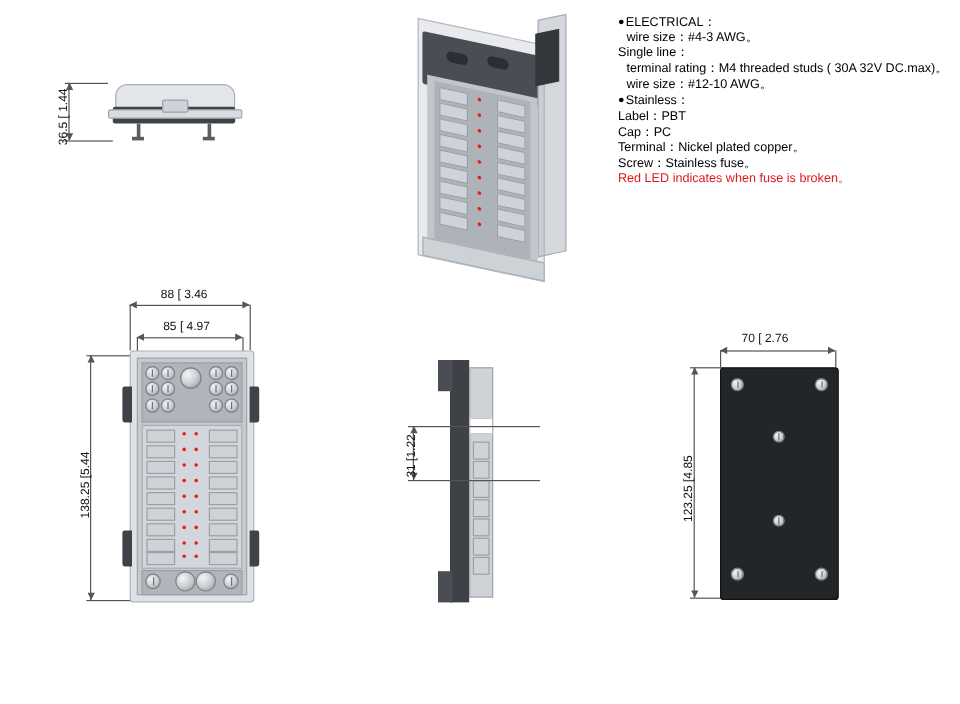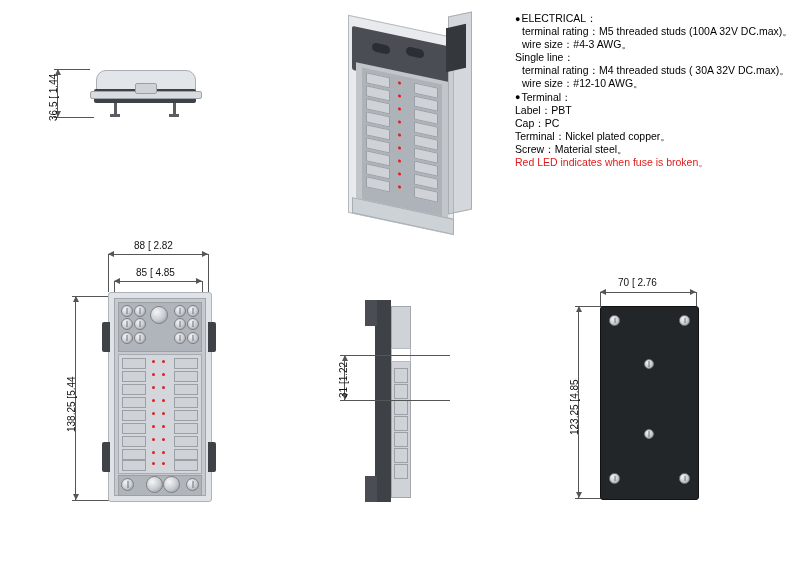--- a/index.html
+++ b/index.html
@@ -56,30 +56,29 @@
   .led{position:absolute;width:3px;height:3px;border-radius:50%;background:#e02020;}
   .fuse{position:absolute;background:#cfd3d8;border:1px solid #9aa0a6;}
 </style>
 </head>
 <body>
 
 <div class="canvas">
 
   <div class="spec">
     <div><span class="bullet">●</span><span>ELECTRICAL：</span></div>
-    <div class="ind1"><span>terminal rating：M5 threaded studs (100A 32V DC.max)。</span></div>
     <div class="ind1"><span>wire size：#4-3 AWG。</span></div>
     <div><span>Single line：</span></div>
     <div class="ind1"><span>terminal rating：M4 threaded studs ( 30A 32V DC.max)。</span></div>
     <div class="ind1"><span>wire size：#12-10 AWG。</span></div>
-    <div><span class="bullet">●</span><span>Terminal：</span></div>
+    <div><span class="bullet">●</span><span>Stainless：</span></div>
     <div><span>Label：PBT</span></div>
     <div><span>Cap：PC</span></div>
     <div><span>Terminal：Nickel plated copper。</span></div>
-    <div><span>Screw：Material steel。</span></div>
+    <div><span>Screw：Stainless fuse。</span></div>
     <div class="red"><span>Red LED indicates when fuse is broken。</span></div>
   </div>
 
   <div class="abs" style="left:80px;top:60px;width:130px;height:80px;">
 
     <div class="abs" style="left:16px;top:10px;width:98px;height:20px;border-radius:10px 10px 0 0;background:rgba(214,219,225,0.7);border:1px solid #a9aeb4;"></div>
 
     <div class="abs" style="left:14px;top:29px;width:102px;height:14px;background:#3f4348;border-radius:2px;"></div>
     <div class="abs" style="left:10px;top:31px;width:110px;height:6px;background:#d9dde1;border:1px solid #9fa4aa;border-radius:2px;"></div>
 
@@ -144,28 +143,28 @@
     </div>
 
     <div class="abs" style="left:22px;top:190px;width:100px;height:14px;background:#cdd2d7;border:1px solid #a9aeb4;transform:skewY(12deg);"></div>
   </div>
 
   <div class="dimline h-line" style="left:108px;top:254px;width:100px;"></div>
   <div class="arrL" style="left:108px;top:251px;"></div>
   <div class="arrR" style="left:202px;top:251px;"></div>
   <div class="dimline v-line" style="left:108px;top:254px;height:38px;"></div>
   <div class="dimline v-line" style="left:208px;top:254px;height:38px;"></div>
-  <div class="dimtxt" style="left:134px;top:240px;">88 [ 2.82</div>
+  <div class="dimtxt" style="left:134px;top:240px;">88 [ 3.46</div>
 
   <div class="dimline h-line" style="left:114px;top:281px;width:88px;"></div>
   <div class="arrL" style="left:114px;top:278px;"></div>
   <div class="arrR" style="left:196px;top:278px;"></div>
   <div class="dimline v-line" style="left:114px;top:281px;height:12px;"></div>
   <div class="dimline v-line" style="left:202px;top:281px;height:12px;"></div>
-  <div class="dimtxt" style="left:136px;top:267px;">85 [ 4.85</div>
+  <div class="dimtxt" style="left:136px;top:267px;">85 [ 4.97</div>
 
   <div class="dimline v-line" style="left:75px;top:296px;height:204px;"></div>
   <div class="arrU" style="left:72.5px;top:296px;"></div>
   <div class="arrD" style="left:72.5px;top:494px;"></div>
   <div class="dimline h-line" style="left:72px;top:296px;width:38px;"></div>
   <div class="dimline h-line" style="left:72px;top:500px;width:38px;"></div>
   <div class="dimtxt vert" style="left:66px;top:432px;">138.25 [5.44</div>
 
   <div class="abs" style="left:100px;top:292px;width:120px;height:212px;">
 

